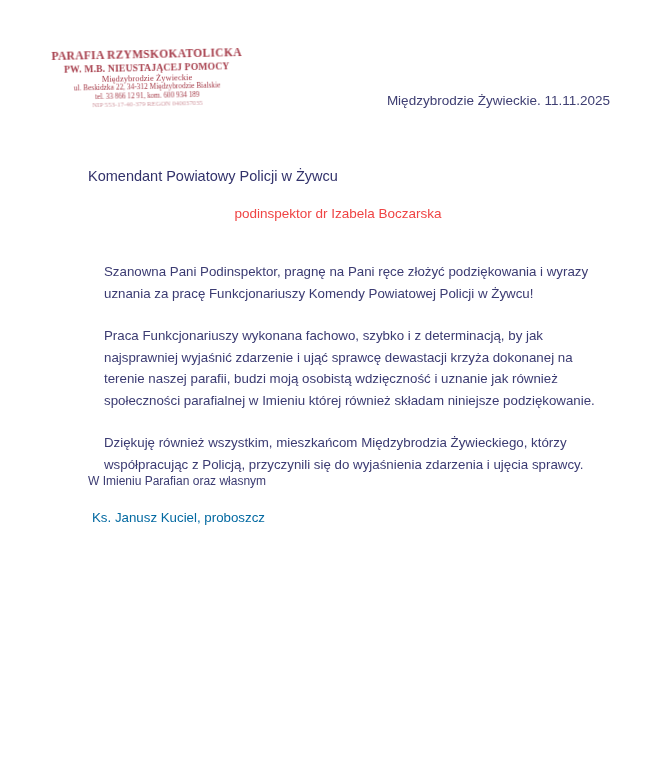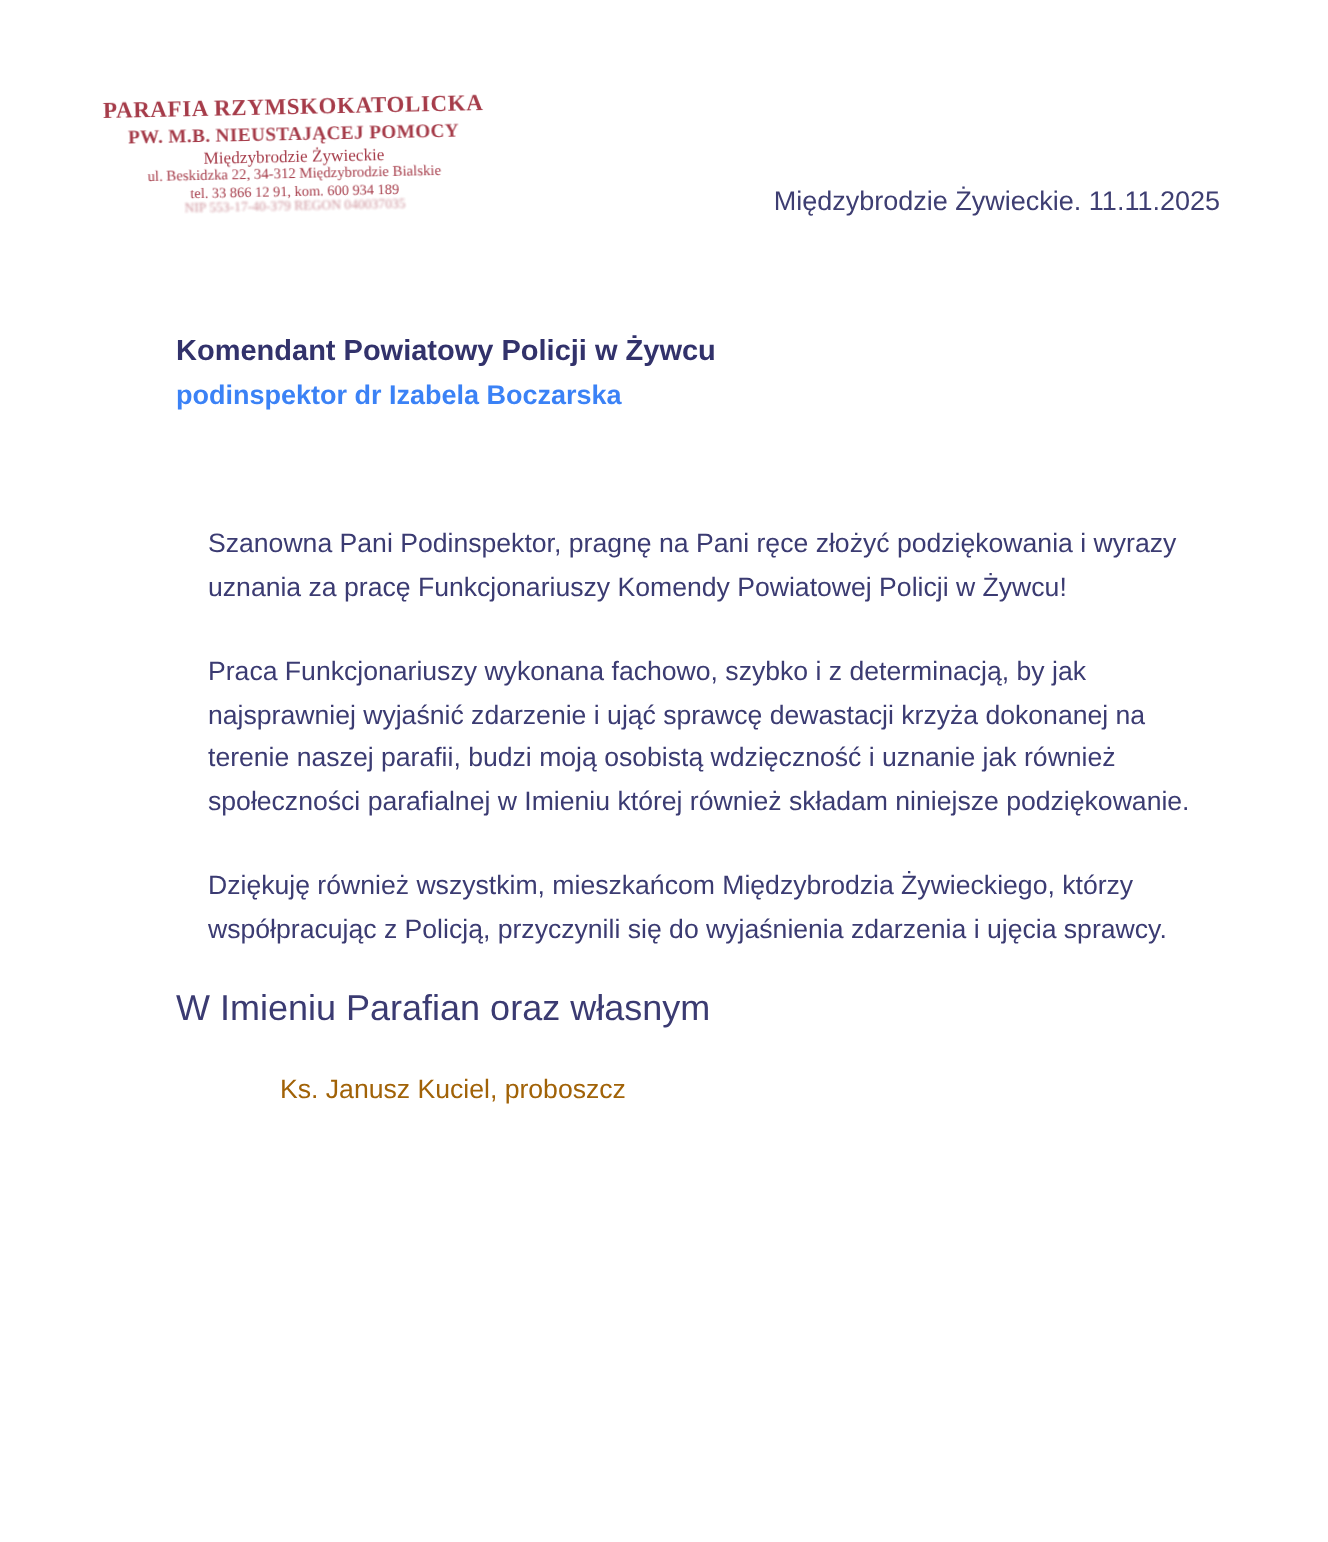--- a/index.html
+++ b/index.html
@@ -85,28 +85,29 @@
 
   
   .addressee {
     position: absolute;
     left: 88px;
     top: 168px;
     width: 500px;
   }
   .addressee .line1 {
     font-size: 14.5px;
-    font-weight: bold;
+    font-weight: normal;
     color: #32326b;
-    margin-bottom: 6px;
+    margin-bottom: 22px;
   }
   .addressee .line2 {
     font-size: 13.5px;
-    font-weight: bold;
-    color: #3b82f6;
+    font-weight: normal;
+    color: #ef4444;
+    text-align: center;
   }
 
   
   .body-text {
     position: absolute;
     left: 88px;
     top: 261px;
     width: 516px;
   }
   .body-text p {
@@ -121,30 +122,28 @@
   }
 
   
   .signature {
     position: absolute;
     left: 88px;
     top: 474px;
     width: 420px;
   }
   .signature .sig-line1 {
-    font-size: 18px;
+    font-size: 12px;
     color: #3b3b72;
     margin-bottom: 22px;
-    margin-top: 20px;
   }
   .signature .sig-line2 {
     font-size: 13.3px;
-    color: #a16207;
+    color: #0369a1;
     padding-left: 4px;
-    margin-left: 48px;
   }
 </style>
 </head>
 <body>
 
 <div class="page">
 
   <div class="letterhead">
     <div class="lh1">PARAFIA RZYMSKOKATOLICKA</div>
     <div class="lh2">PW. M.B. NIEUSTAJĄCEJ POMOCY</div>

